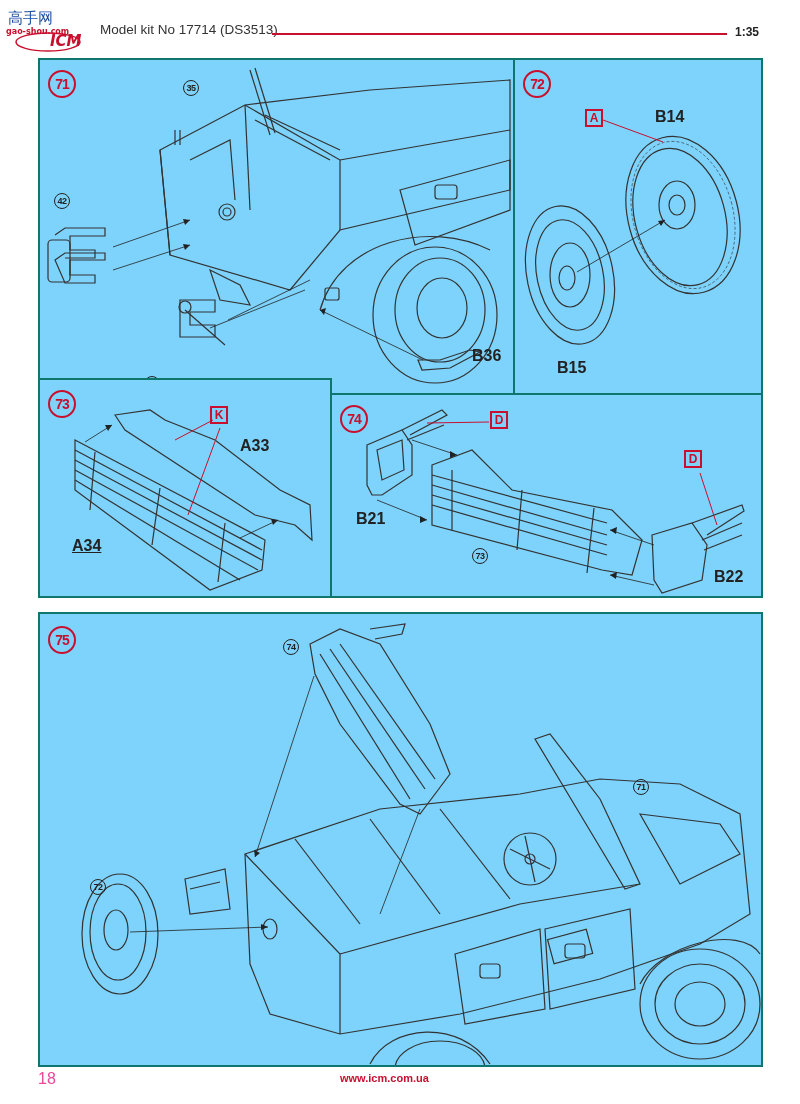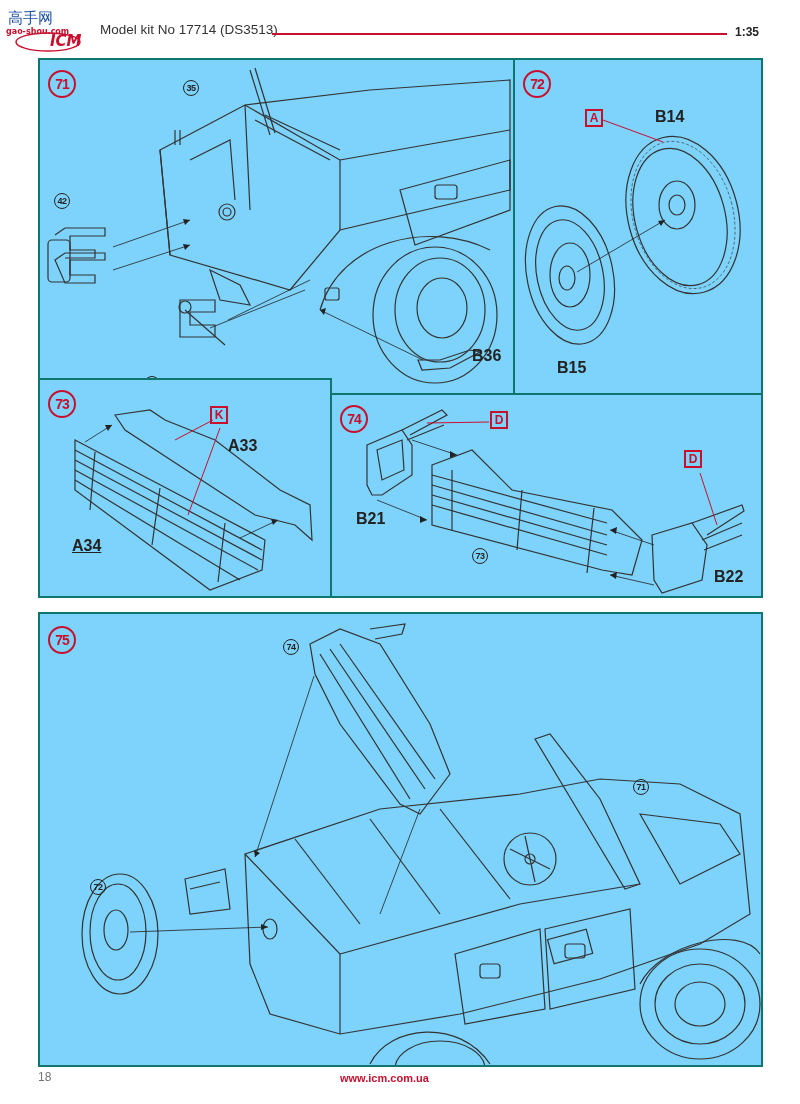--- a/index.html
+++ b/index.html
@@ -7,21 +7,21 @@
   .hdr-logo{position:absolute;left:4px;top:6px;width:92px;height:48px;}
   .hdr-title{position:absolute;left:100px;top:22px;font-family:"Liberation Sans",sans-serif;font-size:13.5px;color:#333;}
   .hdr-rule{position:absolute;left:272px;top:33px;width:455px;height:2px;background:#c8102e;}
   .hdr-scale{position:absolute;left:735px;top:25px;font-family:"Liberation Sans",sans-serif;font-weight:bold;font-size:12px;color:#222;}
   .panel{position:absolute;border:2px solid #0f766e;box-sizing:border-box;background:#7dd3fc;overflow:hidden;}
   .step{position:absolute;width:24px;height:24px;border:2.5px solid #c8102e;border-radius:50%;color:#c8102e;font-family:"Liberation Sans",sans-serif;font-weight:bold;font-size:14px;display:flex;align-items:center;justify-content:center;letter-spacing:-1px;}
   .ref{position:absolute;width:14px;height:14px;border:1.5px solid #222;border-radius:50%;font-family:"Liberation Sans",sans-serif;font-weight:bold;font-size:9px;display:flex;align-items:center;justify-content:center;letter-spacing:-0.5px;}
   .part{position:absolute;font-family:"Liberation Sans",sans-serif;font-weight:bold;font-size:16px;color:#222;}
   .color{position:absolute;width:18px;height:18px;border:2px solid #c8102e;color:#c8102e;font-family:"Liberation Sans",sans-serif;font-weight:bold;font-size:12px;display:flex;align-items:center;justify-content:center;box-sizing:border-box;}
   svg.draw{position:absolute;left:0;top:0;}
-  .page-num{position:absolute;left:38px;top:1070px;font-family:"Liberation Sans",sans-serif;font-size:12px;color:#737373;}
+  .page-num{position:absolute;left:38px;top:1070px;font-family:"Liberation Sans",sans-serif;font-size:16px;color:#ec4899;}
   .site{position:absolute;left:340px;top:1072px;font-family:"Liberation Sans",sans-serif;font-weight:bold;font-size:11px;color:#c8102e;}
 </style>
 </head>
 <body>
 
 <div class="hdr-logo">
   <svg width="92" height="48" viewBox="0 0 92 48">
     <text x="4" y="17" font-size="15" fill="#1a4fa0" font-family="DejaVu Sans, sans-serif">高手网</text>
     <ellipse cx="44" cy="36" rx="32" ry="9" fill="none" stroke="#c8102e" stroke-width="1.5"></ellipse>
     <text x="2" y="28" font-size="8" fill="#c8102e" font-weight="bold" font-family="DejaVu Sans, sans-serif">gao-shou.com</text>
@@ -138,21 +138,21 @@
     </g>
     <path d="M72 45 L65 45 L68 51 Z" fill="#222"></path>
       <path d="M238 140 L231 139 L233 145 Z" fill="#222"></path>
     <g stroke="#c8102e" stroke-width="1">
         <path d="M173 40 L135 60"></path>
         <path d="M180 48 L148 135"></path>
       </g>
   </svg>
   <div class="step" style="left:8px;top:10px;">73</div>
   <div class="color" style="left:170px;top:26px;">K</div>
-  <div class="part" style="left:188px;top:57px;">A33</div>
+  <div class="part" style="left:200px;top:57px;">A33</div>
   <div class="part" style="left:32px;top:157px;text-decoration:underline;">A34</div>
 </div>
 
 <div class="panel" style="left:330px;top:393px;width:433px;height:205px;">
   <svg class="draw" width="433" height="205">
     <g fill="none" stroke="#333" stroke-width="1.2">
       <path d="M35 50 L70 35 L80 50 L80 80 L50 100 L40 100 L35 90 Z"></path>
       <path d="M45 55 L70 45 L72 75 L50 85 Z"></path>
       <path d="M70 35 L110 15 L115 20 L78 40"></path>
         <path d="M75 45 L112 30"></path>

